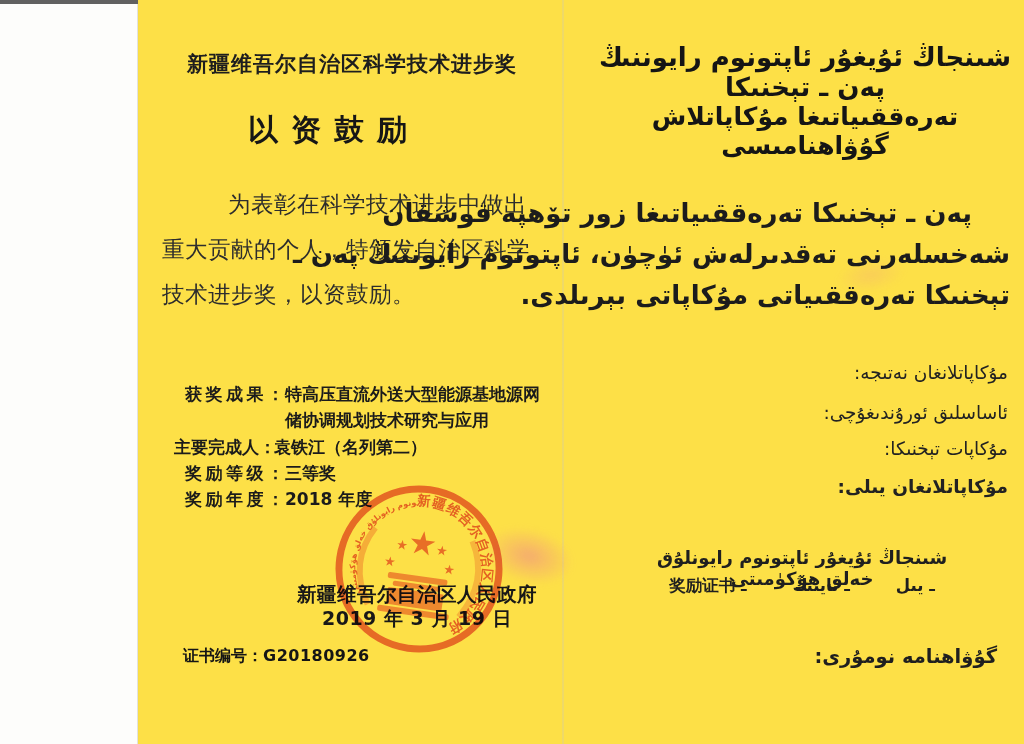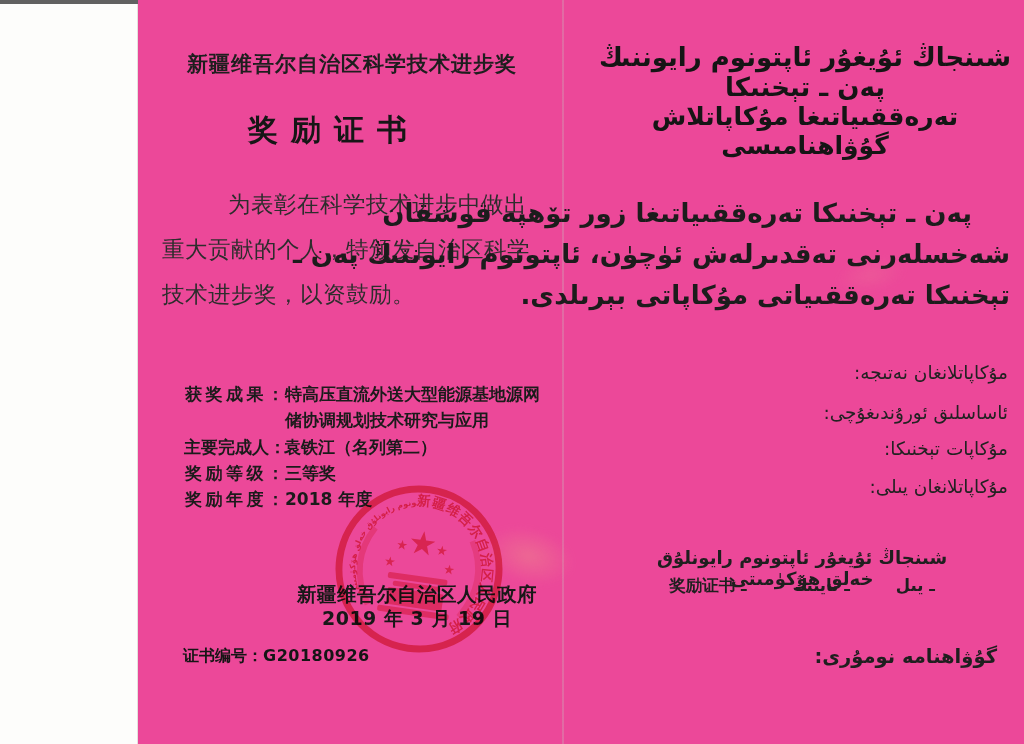--- a/index.html
+++ b/index.html
@@ -1,20 +1,20 @@
 <!DOCTYPE html>
 <html lang="zh"><head>
 <meta charset="utf-8">
 <style>
   html,body{margin:0;padding:0;background:#e9e9e6;}
   .scan{
     position:relative;
     width:1024px;height:744px;
     margin:0 auto;
-    background:#ec4899;
+    background:#fde047;
     overflow:hidden;
     font-family:"DejaVu Sans","Liberation Sans",sans-serif;
   }
   
   .left-strip{position:absolute;left:0;top:0;width:137px;height:744px;background:#fdfdfb;}
   .page-edge-line{position:absolute;left:137px;top:0;width:1px;height:744px;background:#e2e2dd;box-shadow:1px 0 2px rgba(0,0,0,0.03);}
   .fold-line{position:absolute;left:562px;top:0;width:2px;height:744px;background:linear-gradient(to right,rgba(200,200,195,.0),rgba(198,198,192,.55),rgba(200,200,195,.0));}
   .top-bar{position:absolute;left:0;top:0;width:138px;height:4px;background:#616161;}
 
   .abs{position:absolute;}
@@ -24,21 +24,21 @@
   .cn-body-line{font-size:22.5px;font-weight:400;color:#2d2d2d;letter-spacing:0.5px;white-space:nowrap;}
   .cn-body-1{left:228px;top:189px;}
   .cn-body-2{left:162px;top:234px;}
   .cn-body-3{left:162px;top:279px;}
 
   .field-line{font-size:17px;font-weight:700;color:#1b1b1b;white-space:nowrap;}
   .flabel{display:inline-block;width:100px;text-align:center;}
   .flabel.spaced{letter-spacing:3.5px;}
   .fr1{left:185px;top:383px;}
   .fr1b{left:285px;top:409px;}
-  .fr2{left:184px;top:436px;}
+  .fr2{left:174px;top:436px;}
   .fr3{left:185px;top:462px;}
   .fr4{left:185px;top:488px;}
 
   .issuer-line{left:230px;top:581px;width:374px;font-size:19.5px;font-weight:600;letter-spacing:0.5px;color:#181818;}
   .date-line{left:230px;top:606px;width:374px;font-size:19px;font-weight:600;letter-spacing:0.5px;color:#181818;}
   .certno-line{left:183px;top:646px;font-size:16px;font-weight:700;color:#151515;}
   .certno-line .num{letter-spacing:0.5px;}
 
   
   .seal{left:330px;top:480px;width:178px;height:178px;transform:rotate(8deg);mix-blend-mode:multiply;opacity:.93;}
@@ -54,38 +54,38 @@
   .ug-header-1{left:595px;top:42px;width:420px;font-size:26px;font-weight:700;color:#151515;}
   .ug-header-2{left:595px;top:102px;width:420px;font-size:25px;font-weight:700;color:#151515;}
   .ug-body-line{font-size:26px;font-weight:700;white-space:nowrap;color:#1c1c1c;}
   .ub1{right:52px;top:198px;}
   .ub2{right:14px;top:239px;}
   .ub3{right:14px;top:280px;}
   .ug-label{font-size:18.5px;font-weight:500;white-space:nowrap;color:#222;}
   .ul1{right:16px;top:362px;}
   .ul2{right:16px;top:402px;}
   .ul3{right:16px;top:438px;}
-  .ul4{right:16px;top:476px;}
+  .ul4{right:16px;top:476px;font-weight:bold;}
   .ug-gov-1{left:640px;top:547px;width:324px;font-size:18px;font-weight:600;}
   .ug-gov-2{left:640px;top:575px;width:324px;font-size:16.5px;font-weight:600;white-space:pre;}
   .ug-certno{right:27px;top:624px;font-size:19.5px;font-weight:600;white-space:nowrap;margin-top:21px;}
 </style>
 </head>
 <body>
 
 <div class="scan">
 
   <div class="left-strip abs"></div>
   <div class="page-edge-line abs"></div>
   <div class="fold-line abs"></div>
   <div class="top-bar abs"></div>
 
   <section>
     <div class="abs cn-header center">新疆维吾尔自治区科学技术进步奖</div>
-    <div class="abs cn-title center">奖励证书</div>
+    <div class="abs cn-title center">以资鼓励</div>
 
     <div class="abs cn-body-line cn-body-1">为表彰在科学技术进步中做出</div>
     <div class="abs cn-body-line cn-body-2">重大贡献的个人，特颁发自治区科学</div>
     <div class="abs cn-body-line cn-body-3">技术进步奖，以资鼓励。</div>
 
     <div class="abs field-line fr1">
       <span class="flabel spaced">获奖成果：</span><span>特高压直流外送大型能源基地源网</span>
     </div>
     <div class="abs field-line fr1b">储协调规划技术研究与应用</div>
     <div class="abs field-line fr2">

